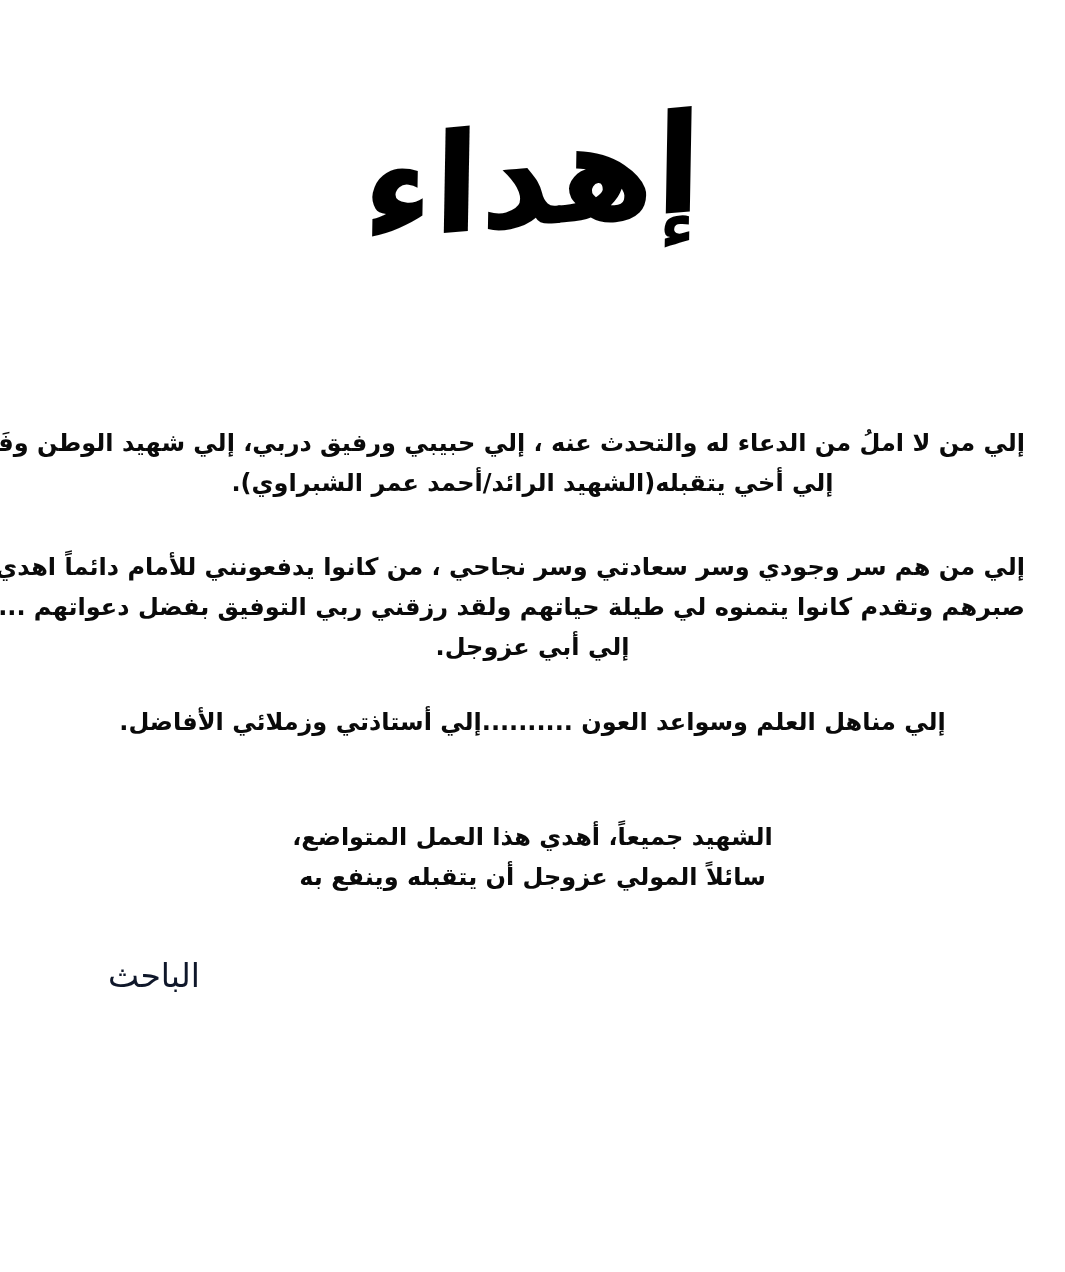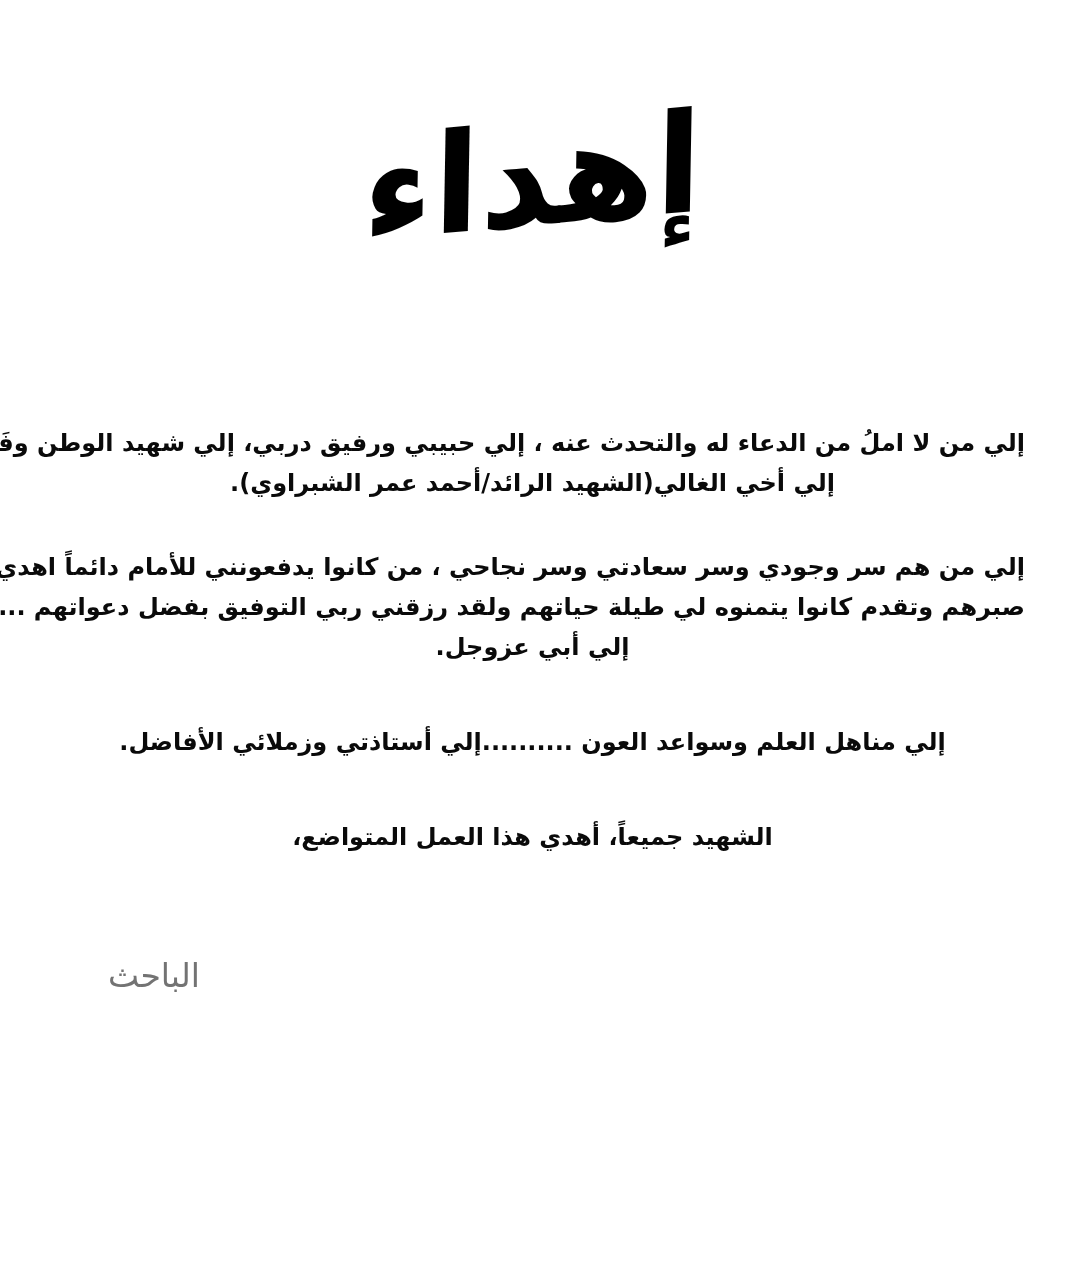--- a/index.html
+++ b/index.html
@@ -41,53 +41,54 @@
     font-size: 24px;
     line-height: 40px;
     color: #0a0a0a;
   }
   .para .line {
     display: block;
     white-space: nowrap;
   }
   .para-1 { top: 423px; }
   .para-2 { top: 547px; }
-  .para-3 { top: 722px; }
+  .para-3 { top: 702px; }
   .para-4 { top: 817px; }
   .signature {
     position: absolute;
     top: 956px;
     left: 108px;
     direction: rtl;
     font-size: 33px;
     font-weight: normal;
-    color: #737373;
+    color: #0f172a;
   }
 </style>
 </head>
 <body>
 
 <div class="page">
 
   <div class="calligraphy-title" lang="ar" dir="rtl">إهداء</div>
 
   <div class="para para-1" lang="ar" dir="rtl">
     <span class="line">إلي من لا املُ من الدعاء له والتحدث عنه ، إلي حبيبي ورفيق دربي، إلي شهيد الوطن وفَخره ....</span>
-    <span class="line">إلي أخي الغالي(الشهيد الرائد/أحمد عمر الشبراوي).</span>
+    <span class="line">إلي أخي يتقبله(الشهيد الرائد/أحمد عمر الشبراوي).</span>
   </div>
 
   <div class="para para-2" lang="ar" dir="rtl">
     <span class="line">إلي من هم سر وجودي وسر سعادتي وسر نجاحي ، من كانوا يدفعونني للأمام دائماً اهدي لهم فرحة</span>
     <span class="line">صبرهم وتقدم كانوا يتمنوه لي طيلة حياتهم ولقد رزقني ربي التوفيق بفضل دعواتهم .......</span>
     <span class="line">إلي أبي عزوجل.</span>
   </div>
 
   <div class="para para-3" lang="ar" dir="rtl">
     <span class="line">إلي مناهل العلم وسواعد العون ..........إلي أستاذتي وزملائي الأفاضل.</span>
   </div>
 
   <div class="para para-4" lang="ar" dir="rtl">
     <span class="line">الشهيد جميعاً، أهدي هذا العمل المتواضع،</span>
+    <span class="line">سائلاً المولي عزوجل أن يتقبله وينفع به</span>
   </div>
 
   <div class="signature" lang="ar" dir="rtl">الباحث</div>
 
 </div>
 
 </body></html>

